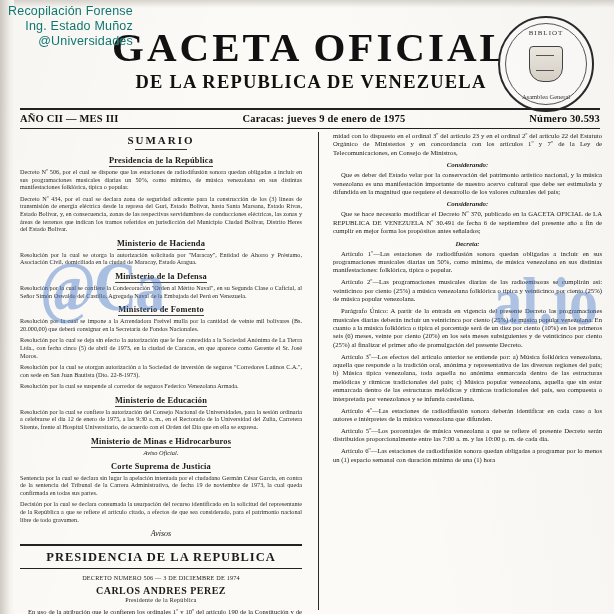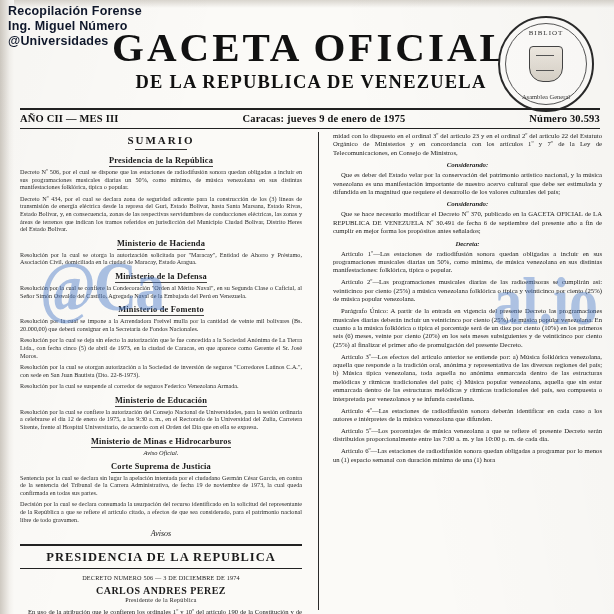--- a/index.html
+++ b/index.html
@@ -33,27 +33,28 @@
     height: 8px;
     background: linear-gradient(to bottom, #d9d5ce, #fbfaf7);
     z-index: 5;
   }
   
   .wm-topleft {
     position: absolute;
     left: 8px;
     top: 4px;
     z-index: 40;
-    color: #0f172a;
+    color: #0f766e;
     font-family: "Liberation Sans", sans-serif;
-    font-weight: bold;
+    font-weight: normal;
     font-size: 12.5px;
     line-height: 15px;
     letter-spacing: 0.2px;
     text-shadow: 0 0 1px rgba(255,255,255,0.6);
+    text-align: right;
   }
   .wm-topleft div { white-space: nowrap; }
   .wm-big {
     position: absolute;
     left: 40px;
     top: 252px;
     z-index: 30;
     color: rgba(70,120,200,0.45);
     font-family: "Liberation Serif", serif;
     font-weight: bold;
@@ -389,19 +390,19 @@
       <div class="body-par">Artículo 4º—Las estaciones de radiodifusión sonora deberán identificar en cada caso a los autores e intérpretes de la música venezolana que difunden.</div>
       <div class="body-par">Artículo 5º—Los porcentajes de música venezolana a que se refiere el presente Decreto serán distribuidos proporcionalmente entre las 7:00 a. m. y las 10:00 p. m. de cada día.</div>
       <div class="body-par">Artículo 6º—Las estaciones de radiodifusión sonora quedan obligadas a programar por lo menos un (1) espacio semanal con duración mínima de una (1) hora</div>
     </div>
   </div>
 
   <div class="noise"></div>
 
   <div class="wm-topleft">
     <div>Recopilación Forense</div>
-    <div>Ing. Miguel Número</div>
+    <div>Ing. Estado Muñoz</div>
     <div>@Universidades</div>
   </div>
   <div class="wm-big">@Ca</div>
   <div class="wm-io">al.io</div>
 
 </div>
 
 </body></html>

